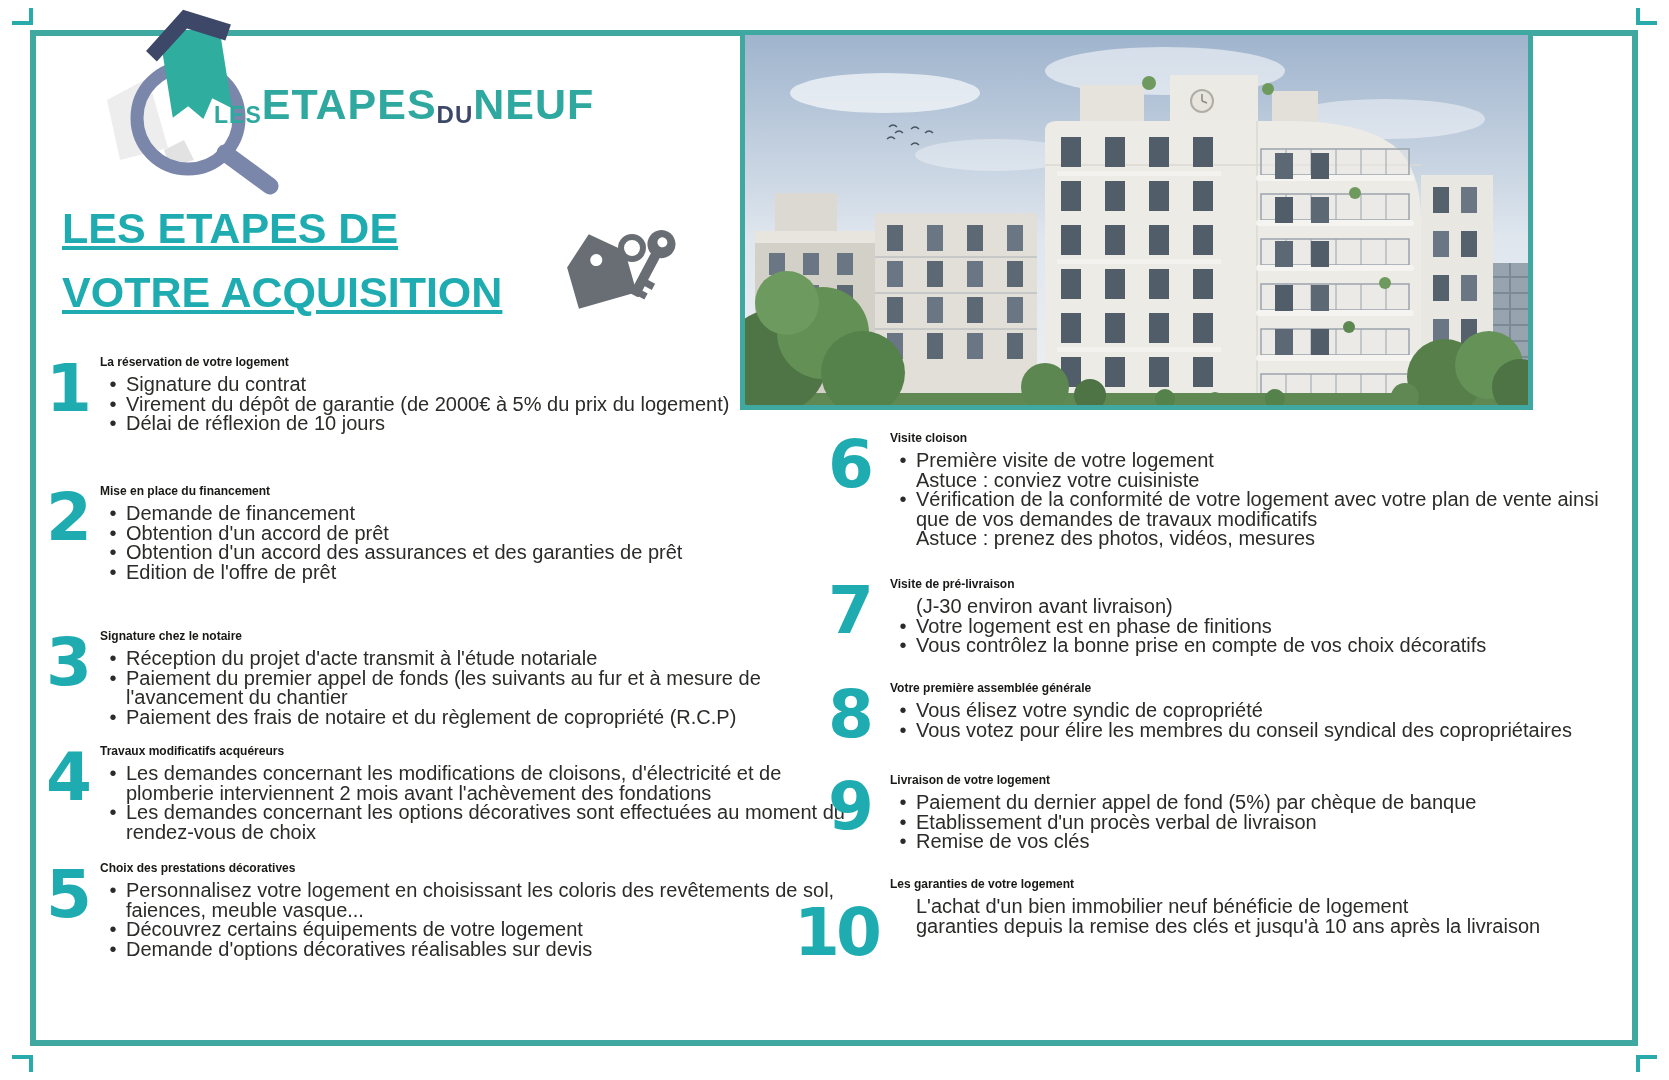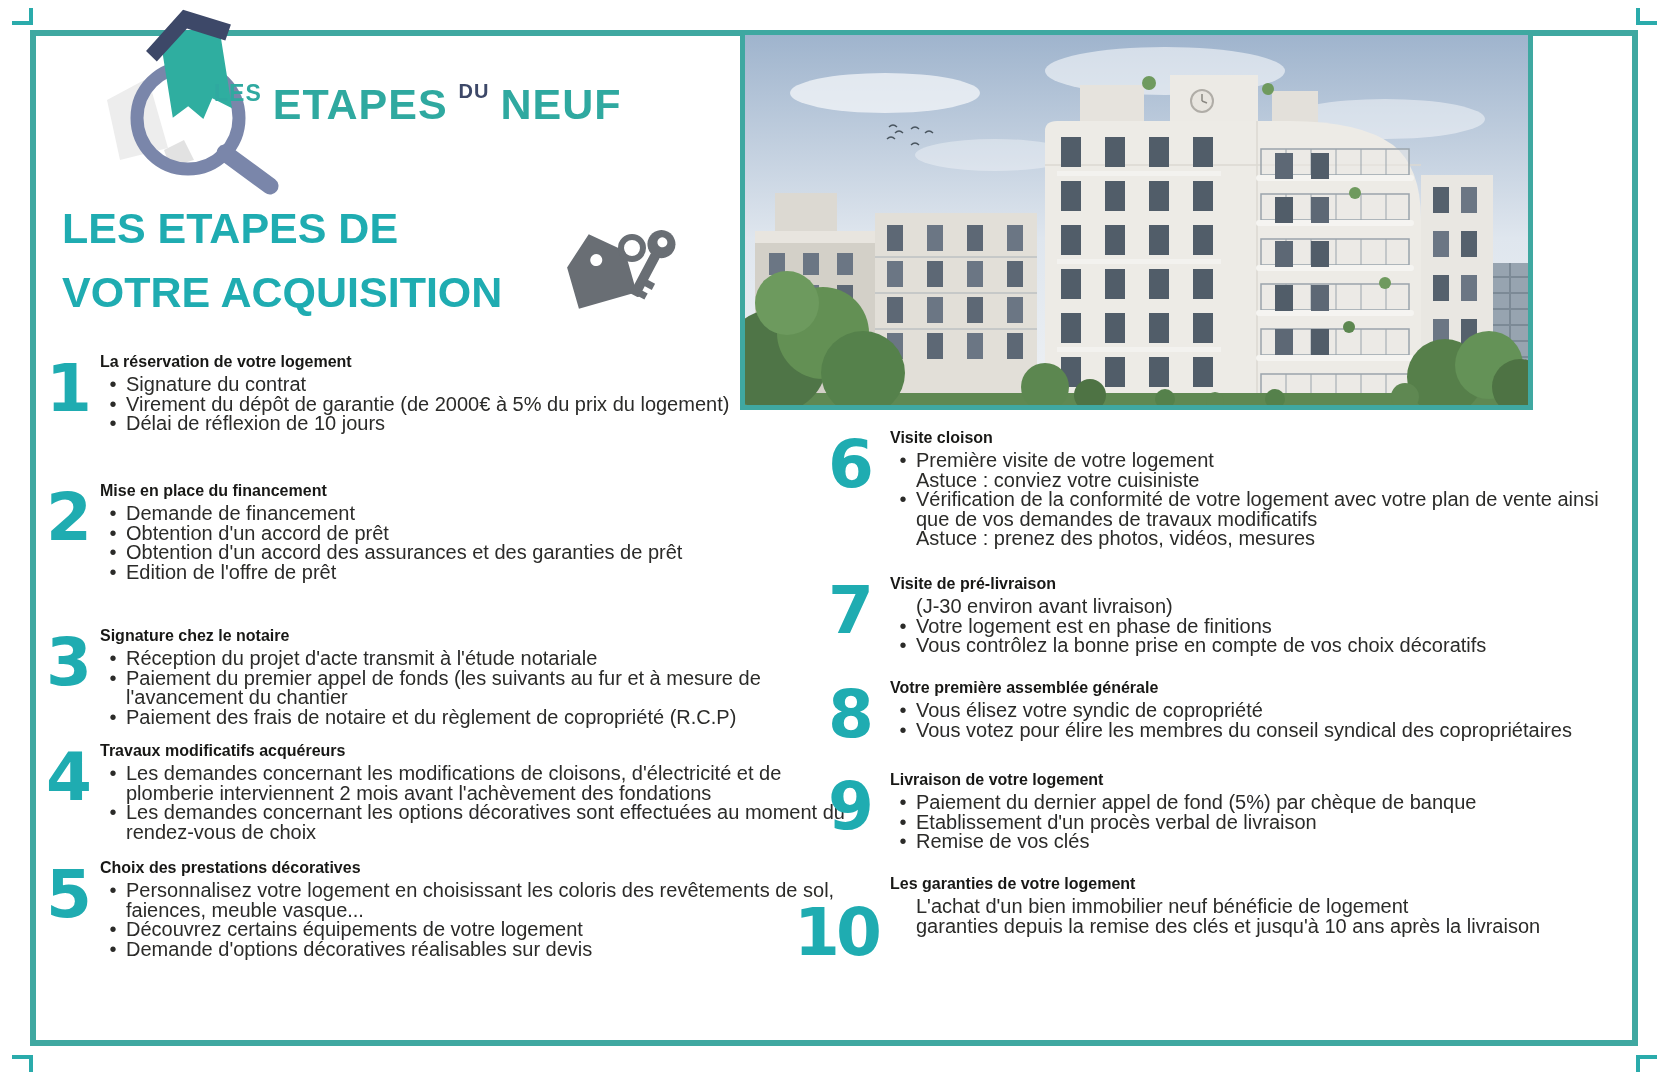--- a/index.html
+++ b/index.html
@@ -12,47 +12,47 @@
     position:absolute;left:30px;top:30px;width:1608px;height:1016px;
     border:6px solid #3FA8A1;box-sizing:border-box;z-index:1;
   }
   .corner{position:absolute;width:17px;height:13px;z-index:2;}
   .corner.tl{left:12px;top:8px;border-bottom:4px solid #2AABAB;border-right:4px solid #2AABAB;}
   .corner.tr{right:12px;top:8px;border-bottom:4px solid #2AABAB;border-left:4px solid #2AABAB;}
   .corner.bl{left:12px;bottom:8px;border-top:4px solid #2AABAB;border-right:4px solid #2AABAB;}
   .corner.br{right:12px;bottom:8px;border-top:4px solid #2AABAB;border-left:4px solid #2AABAB;}
   
   .logo{position:absolute;left:52px;top:0px;width:260px;height:195px;z-index:5;}
-  .brand{position:absolute;left:214px;top:80px;display:flex;align-items:flex-start;gap:11px;z-index:5;white-space:nowrap;}
+  .brand{position:absolute;left:214px;top:80px;display:flex;align-items:flex-end;gap:0;z-index:5;white-space:nowrap;}
   .brand .sm{font-size:23px;font-weight:600;letter-spacing:1px;color:#2FA9A0;}
   .brand .lg{font-size:43px;font-weight:800;letter-spacing:1px;color:#2FA9A0;}
-  .brand .du{font-size:20px;font-weight:700;letter-spacing:1px;color:#3D4868;}
+  .brand .du{font-size:24px;font-weight:700;letter-spacing:1px;color:#3D4868;}
   
   .title{position:absolute;left:62px;top:196px;z-index:5;color:#1FACB1;font-weight:bold;
-         font-size:43px;line-height:64px;letter-spacing:0px;}
+         font-size:43px;line-height:64px;letter-spacing:0px;text-decoration:underline;}
   .keys{position:absolute;left:553px;top:212px;width:130px;height:108px;z-index:5;}
   
   .hero{
     position:absolute;left:740px;top:30px;width:793px;height:380px;
     border:5px solid #3FA8A1;box-sizing:border-box;overflow:hidden;z-index:3;background:#cfdbe8;
   }
   .hero svg{display:block;width:100%;height:100%;}
   
   .step{position:absolute;display:flex;align-items:flex-start;z-index:4;}
   .step.left{left:46px;width:812px;}
   .step.right{left:828px;width:792px;}
   .step.s10{left:794px;width:826px;}
   .num{
     flex:none;width:54px;font-family:"DejaVu Sans",sans-serif;font-weight:bold;
     font-size:66px;line-height:0.95;color:#1FACB1;margin-top:6px;
   }
   .step.right .num{width:62px;}
   .step.s10 .num{width:96px;letter-spacing:-4px;margin-top:28px;}
   .sbody{flex:1;min-width:0;}
-  .stitle{font-size:16px;font-weight:bold;color:#181816;line-height:20px;margin-bottom:3px;}
+  .stitle{font-size:12px;font-weight:bold;color:#181816;line-height:20px;margin-bottom:3px;}
   .item{display:flex;font-size:20px;color:#2b2b29;line-height:19.5px;}
   .dot{flex:none;width:26px;text-align:center;color:#2b2b29;}
   .dot::before{content:"•";}
   .item.nb .dot{visibility:hidden;}
   .txt{flex:1;min-width:0;}
 </style>
 </head>
 <body>
 
 <div class="poster">

